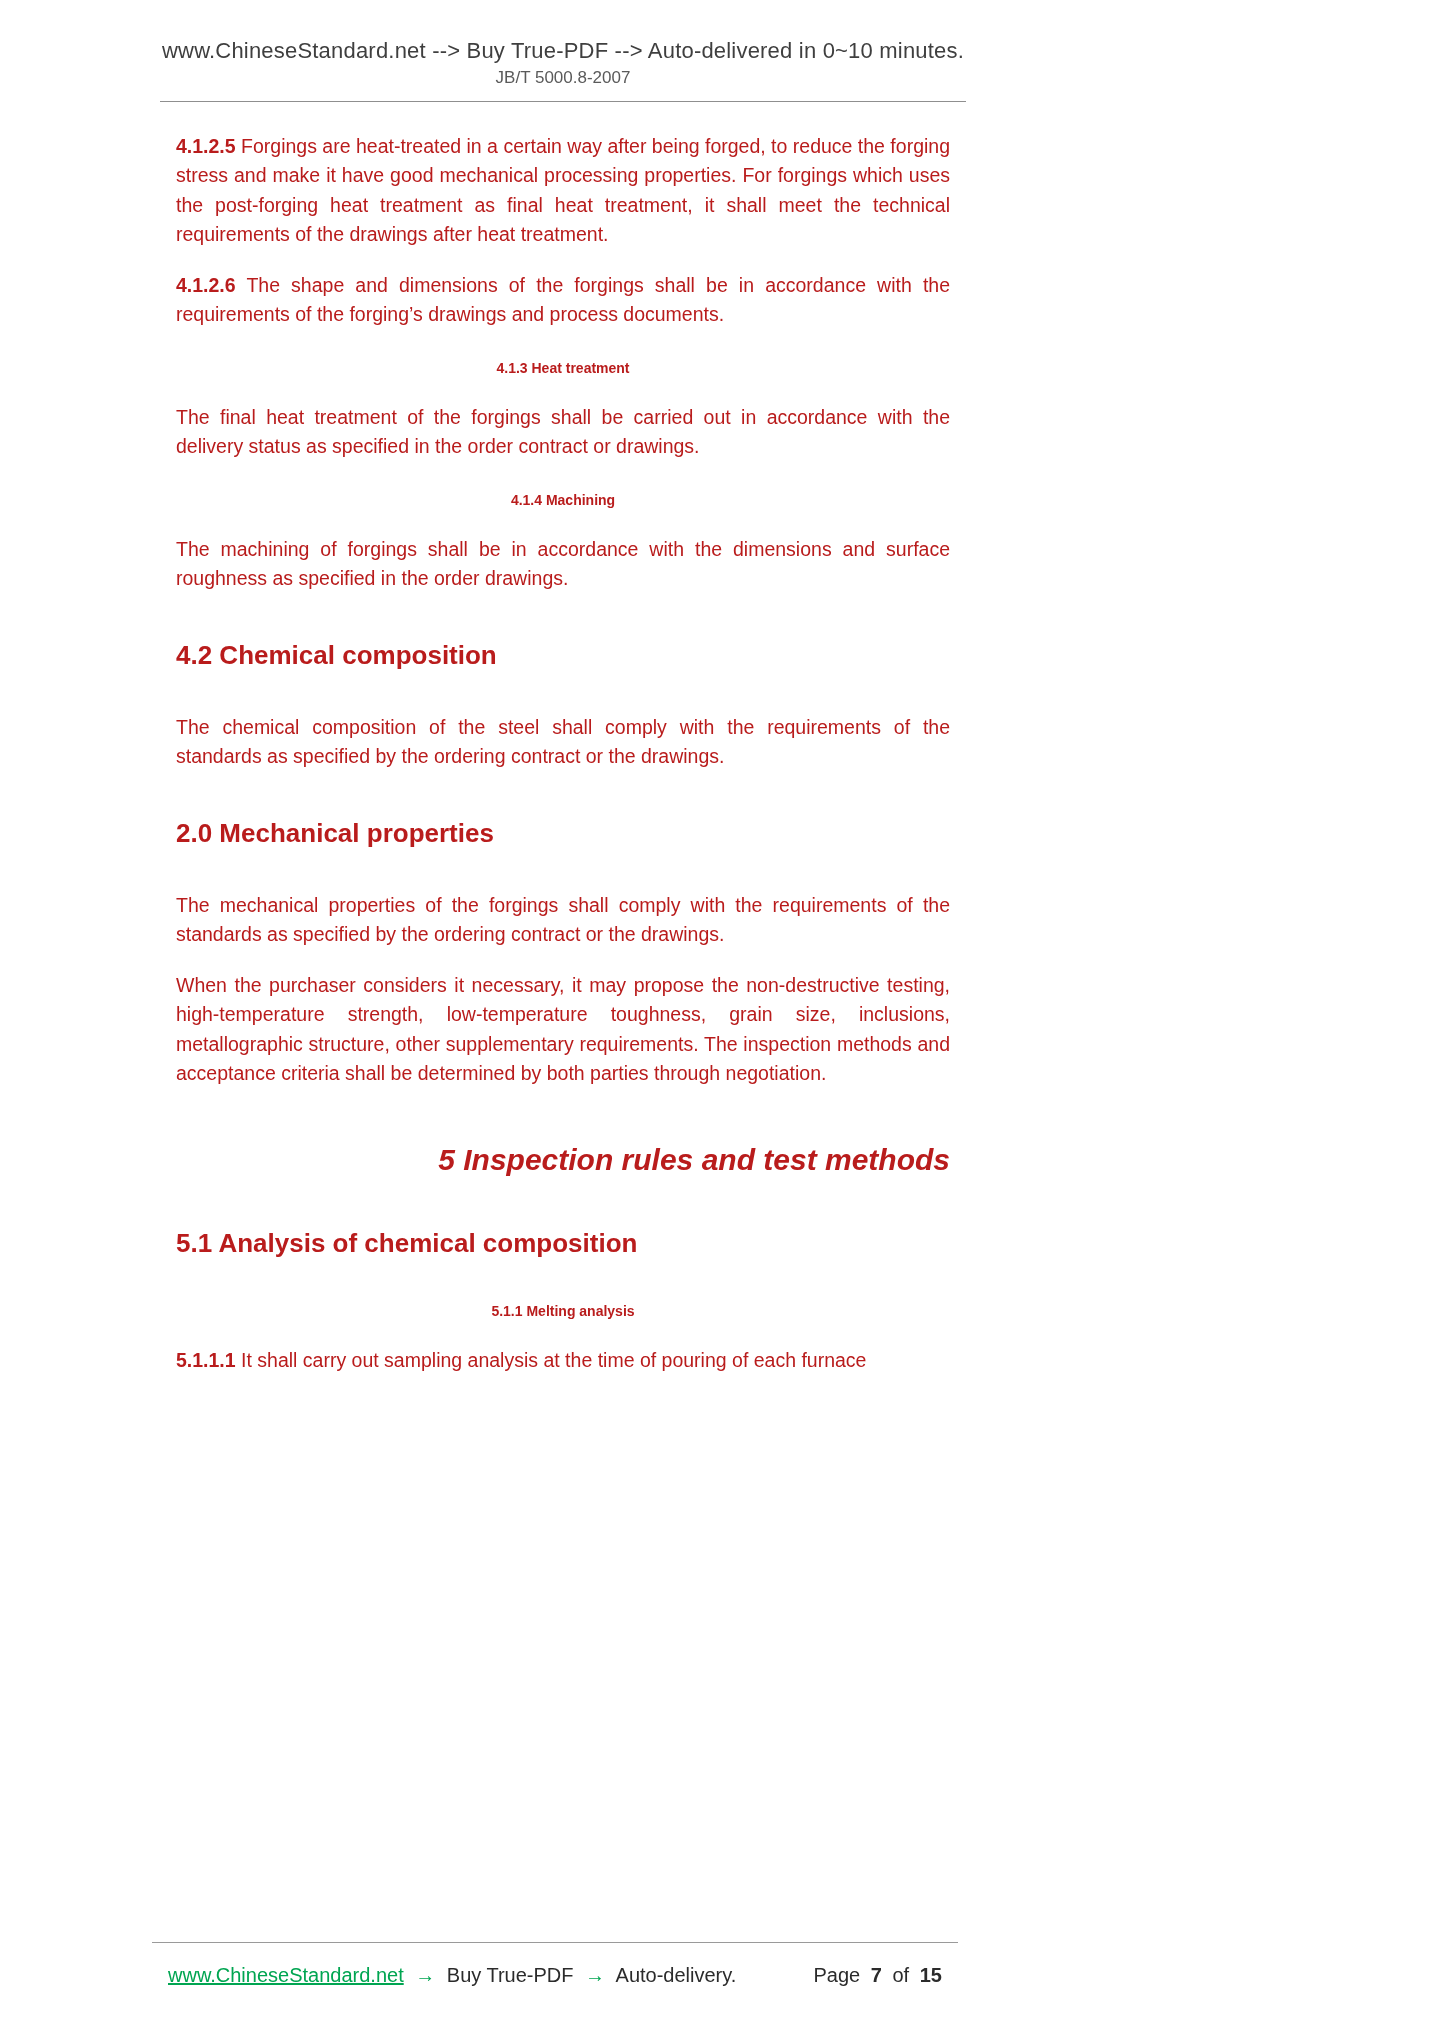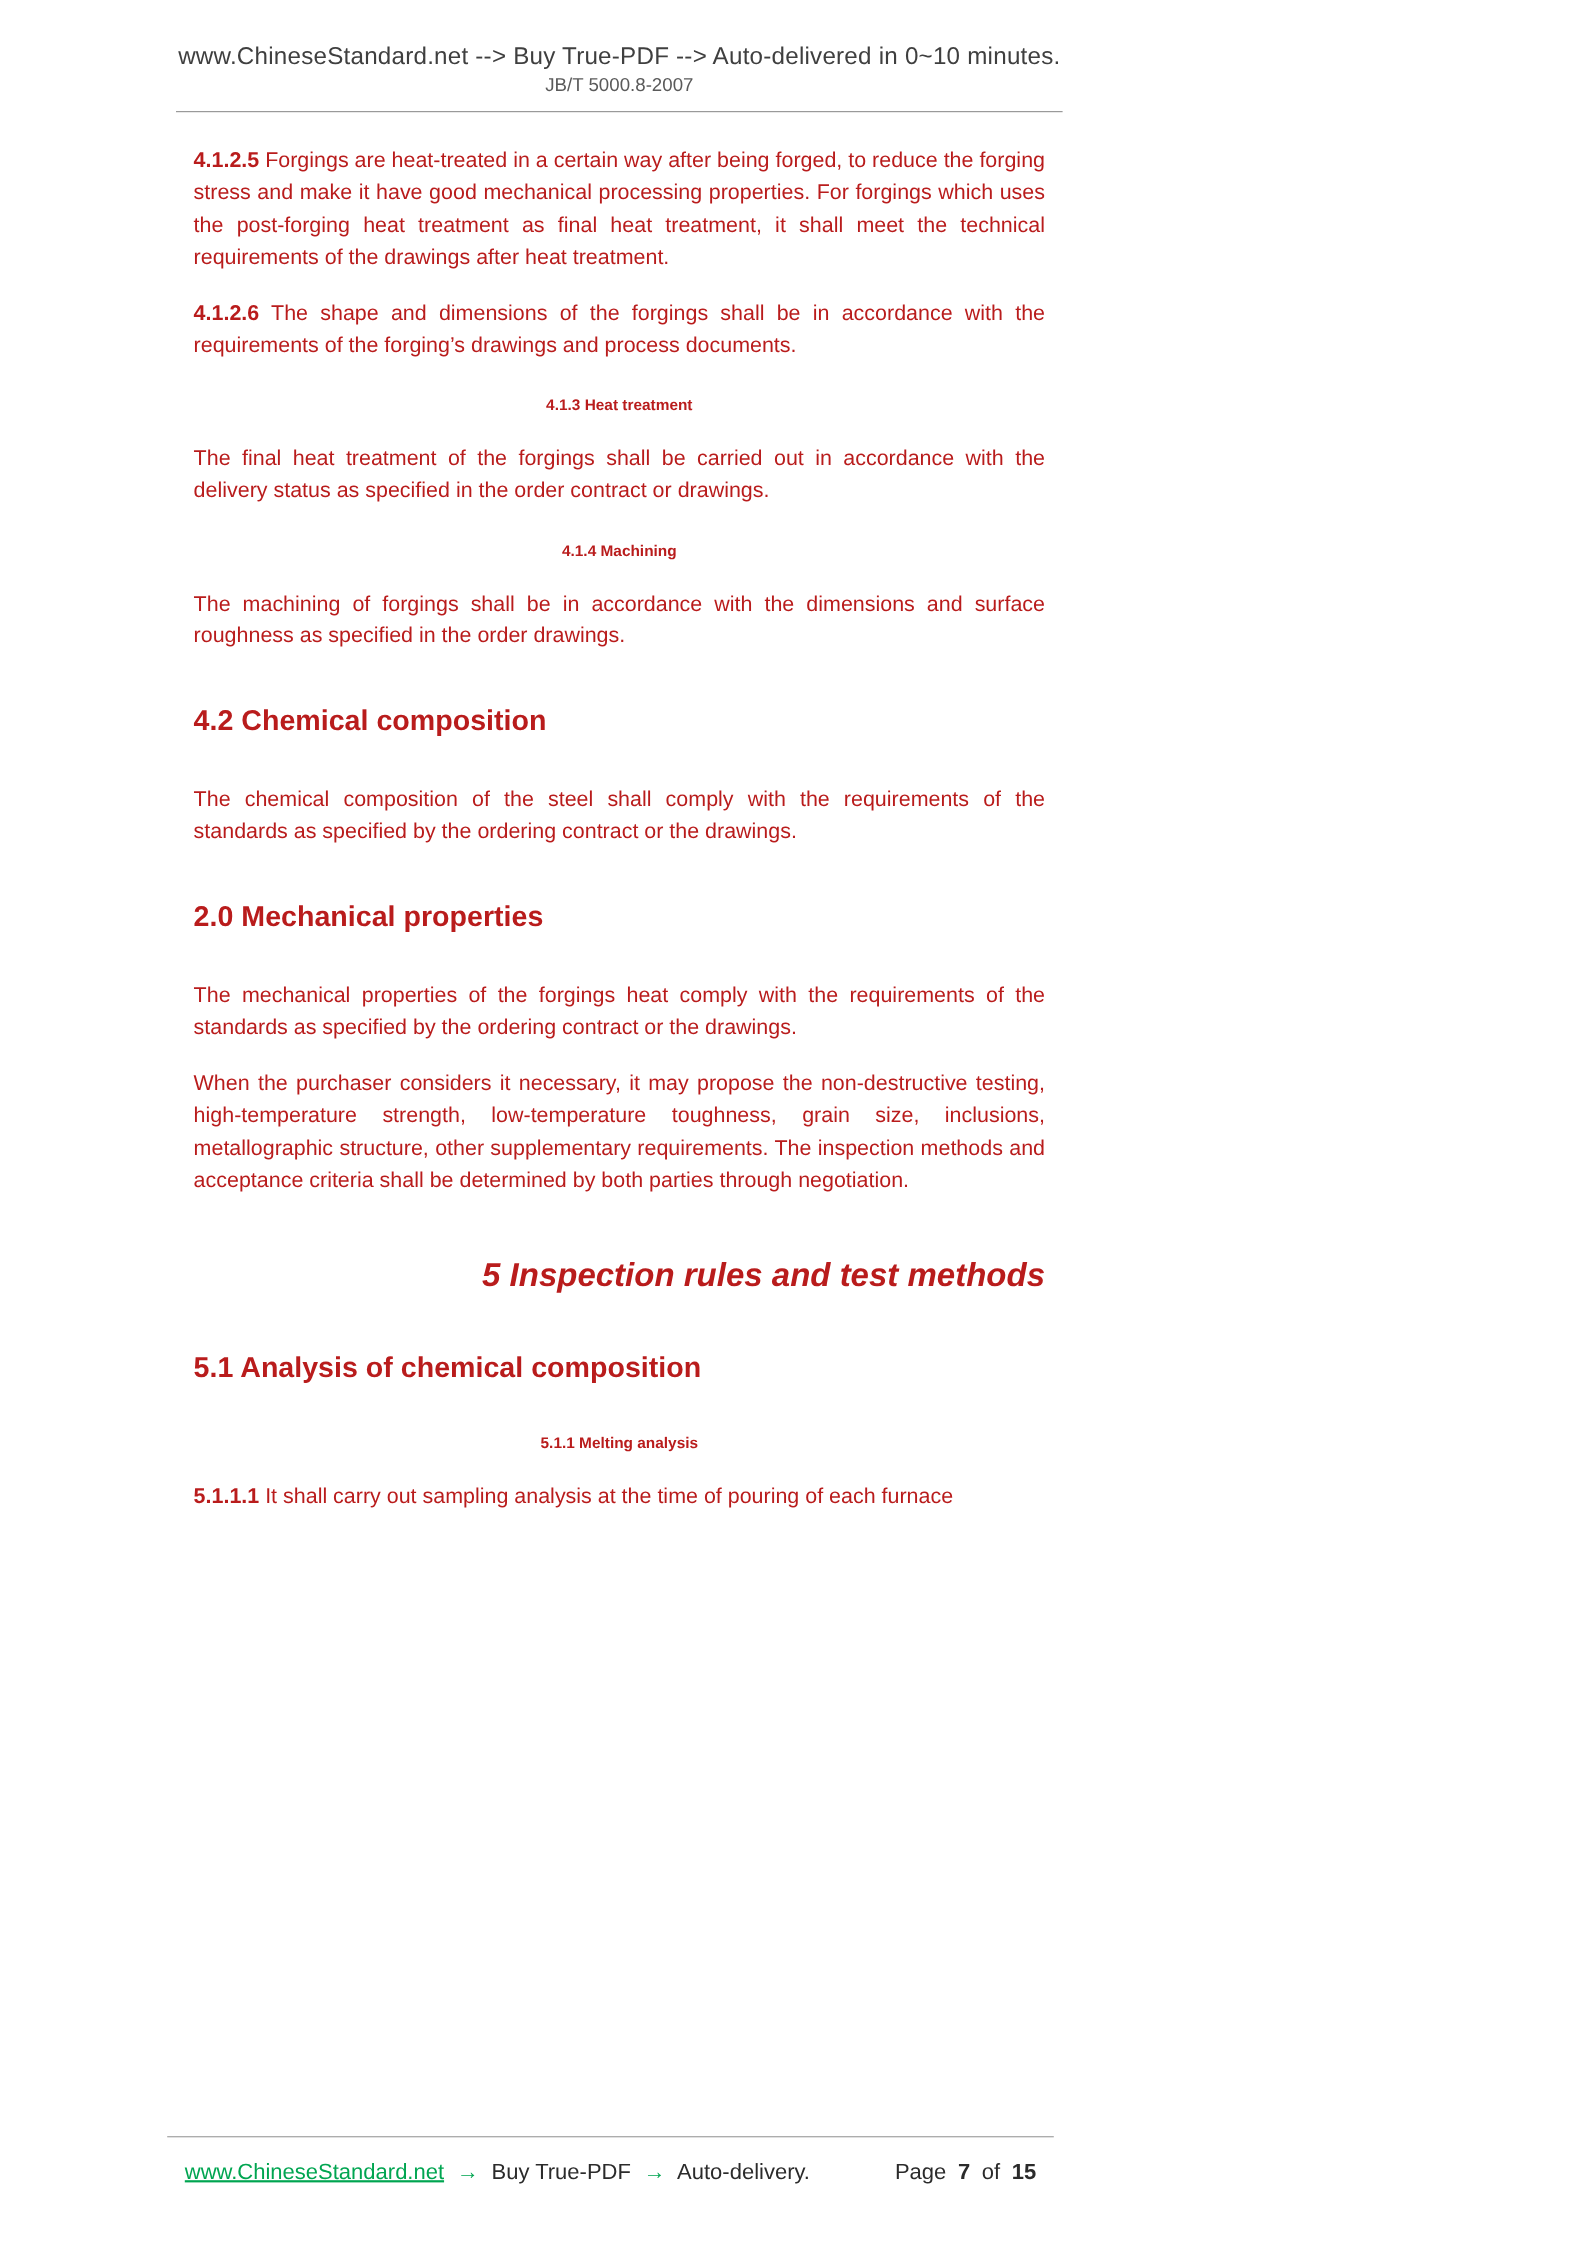--- a/index.html
+++ b/index.html
@@ -67,21 +67,21 @@
     <div class="body">
         <p><strong>4.1.2.5</strong> Forgings are heat-treated in a certain way after being forged, to reduce the forging stress and make it have good mechanical processing properties. For forgings which uses the post-forging heat treatment as final heat treatment, it shall meet the technical requirements of the drawings after heat treatment.</p>
         <p><strong>4.1.2.6</strong> The shape and dimensions of the forgings shall be in accordance with the requirements of the forging’s drawings and process documents.</p>
         <div class="h3">4.1.3 Heat treatment</div>
         <p>The final heat treatment of the forgings shall be carried out in accordance with the delivery status as specified in the order contract or drawings.</p>
         <div class="h3">4.1.4 Machining</div>
         <p>The machining of forgings shall be in accordance with the dimensions and surface roughness as specified in the order drawings.</p>
         <div class="h2">4.2 Chemical composition</div>
         <p>The chemical composition of the steel shall comply with the requirements of the standards as specified by the ordering contract or the drawings.</p>
         <div class="h2">2.0 Mechanical properties</div>
-        <p>The mechanical properties of the forgings heat comply with the requirements of the standards as specified by the ordering contract or the drawings.</p>
+        <p>The mechanical properties of the forgings shall comply with the requirements of the standards as specified by the ordering contract or the drawings.</p>
         <p>When the purchaser considers it necessary, it may propose the non-destructive testing, high-temperature strength, low-temperature toughness, grain size, inclusions, metallographic structure, other supplementary requirements. The inspection methods and acceptance criteria shall be determined by both parties through negotiation.</p>
         <div class="h1">5 Inspection rules and test methods</div>
         <div class="h2">5.1 Analysis of chemical composition</div>
         <div class="h3">5.1.1 Melting analysis</div>
         <p><strong>5.1.1.1</strong> It shall carry out sampling analysis at the time of pouring of each furnace</p>
       </div>
 
   </div>
 
   <div class="footer">

